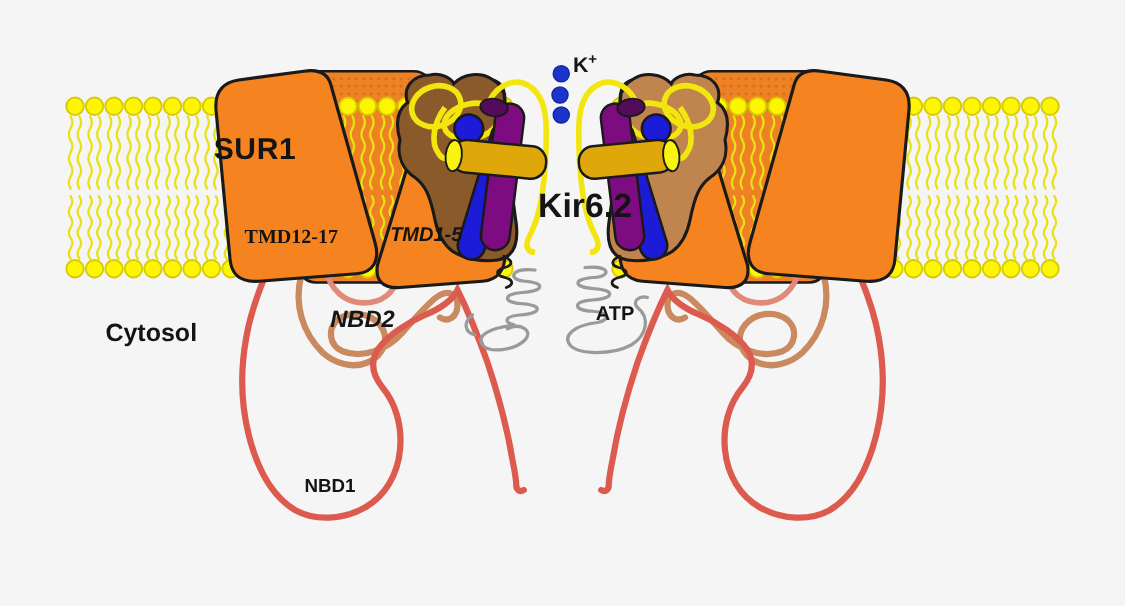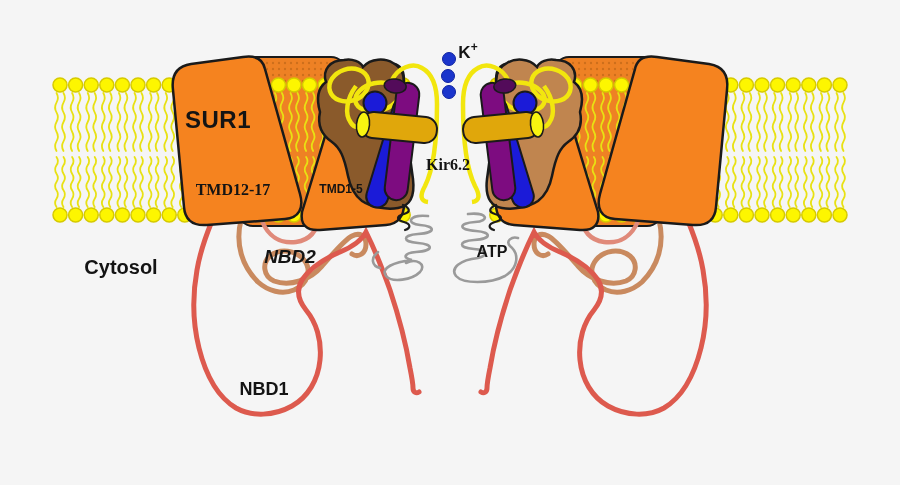--- a/index.html
+++ b/index.html
@@ -1,27 +1,27 @@
 <!DOCTYPE html>
 <html><head>
 <meta charset="utf-8">
 <style>
   html,body{margin:0;padding:0;}
   body{background:#ffffff;font-family:"Liberation Sans",sans-serif;}
   #stage{position:relative;width:900px;height:485px;overflow:hidden;background:#f5f5f5;}
   #diagram-svg{position:absolute;left:0;top:0;}
   .label{position:absolute;transform:translate(-50%,-50%);font-family:"Liberation Sans",sans-serif;
          font-weight:700;color:#141414;white-space:nowrap;line-height:1;}
-  .lbl-sur1{left:218px;top:120px;font-size:24px;letter-spacing:.5px;}
+  .lbl-sur1{left:204px;top:120px;font-size:24px;letter-spacing:.5px;}
   .lbl-tmd12{left:233px;top:190px;font-size:16px;font-family:Liberation Serif, serif;}
-  .lbl-tmd15{left:341px;top:189px;font-size:12px;}
-  .lbl-kir{left:448px;top:165px;font-size:16px;font-family:Liberation Serif, serif;}
+  .lbl-tmd15{left:341px;top:189px;font-size:16px;font-style:italic;}
+  .lbl-kir{left:468px;top:165px;font-size:27px;}
   .lbl-cytosol{left:121px;top:267px;font-size:20px;}
   .lbl-nbd2{left:290px;top:256px;font-size:19px;font-style:italic;}
-  .lbl-nbd1{left:264px;top:389px;font-size:18px;}
+  .lbl-nbd1{left:264px;top:389px;font-size:15px;}
   .lbl-atp{left:492px;top:252px;font-size:16px;}
   .lbl-ion{left:468px;top:51px;font-size:17px;}
   .lbl-ion sup{font-size:12px;}
 </style>
 </head>
 <body>
 
 <div id="stage">
   <svg id="diagram-svg" width="900" height="485" viewBox="0 0 900 485">
     <defs>

